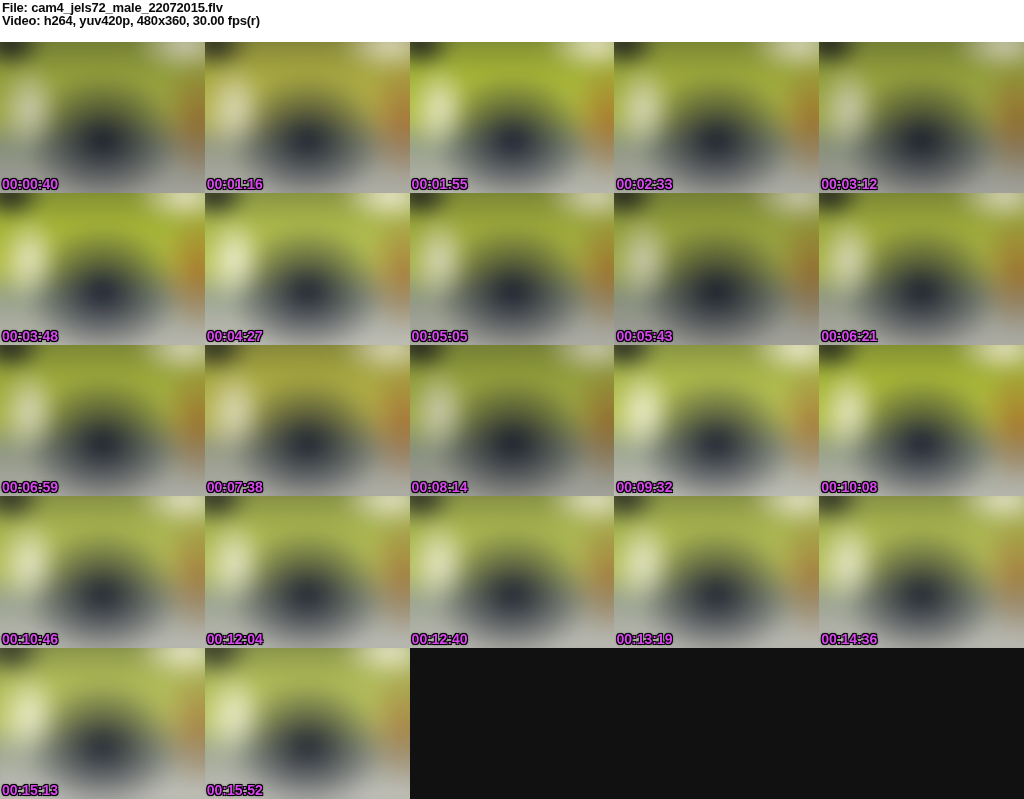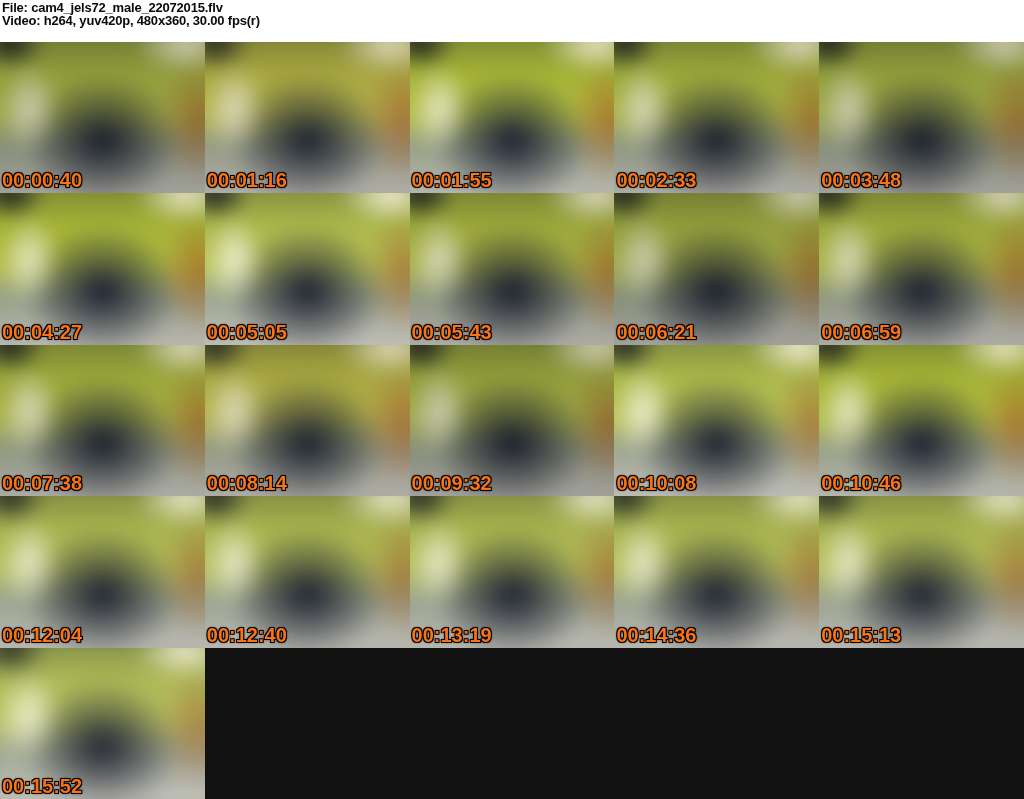--- a/index.html
+++ b/index.html
@@ -46,21 +46,21 @@
   }
   
   .thumb:nth-child(3n)   .ph{filter:blur(7px) brightness(1.06) saturate(1.12);}
   .thumb:nth-child(4n+1) .ph{filter:blur(7px) brightness(0.94);}
   .thumb:nth-child(5n+2) .ph{filter:blur(8px) brightness(1.02) hue-rotate(-6deg);}
   .thumb:nth-child(7n)   .ph{filter:blur(7px) brightness(1.1) saturate(0.95);}
   .thumb:nth-child(n+16) .ph{filter:blur(8px) brightness(1.08) saturate(0.9);}
   .thumb:nth-child(n+21) .ph{filter:blur(9px) brightness(1.12) saturate(0.85);}
   .ts{
     position:absolute;left:2px;bottom:1px;z-index:2;
-    color:#f97316;font-size:20px;font-weight:700;
+    color:#d946ef;font-size:14px;font-weight:700;
     letter-spacing:0px;
     text-shadow:
       -1px -1px 0 #000, 1px -1px 0 #000,
       -1px  1px 0 #000, 1px  1px 0 #000,
        0    0   3px #000;
   }
 </style>
 </head>
 <body>
 
@@ -78,20 +78,24 @@
       <div class="ph"></div>
       <span class="ts">00:01:16</span>
     </div>
   <div class="thumb">
       <div class="ph"></div>
       <span class="ts">00:01:55</span>
     </div>
   <div class="thumb">
       <div class="ph"></div>
       <span class="ts">00:02:33</span>
+    </div>
+  <div class="thumb">
+      <div class="ph"></div>
+      <span class="ts">00:03:12</span>
     </div>
   <div class="thumb">
       <div class="ph"></div>
       <span class="ts">00:03:48</span>
     </div>
   <div class="thumb">
       <div class="ph"></div>
       <span class="ts">00:04:27</span>
     </div>
   <div class="thumb">

